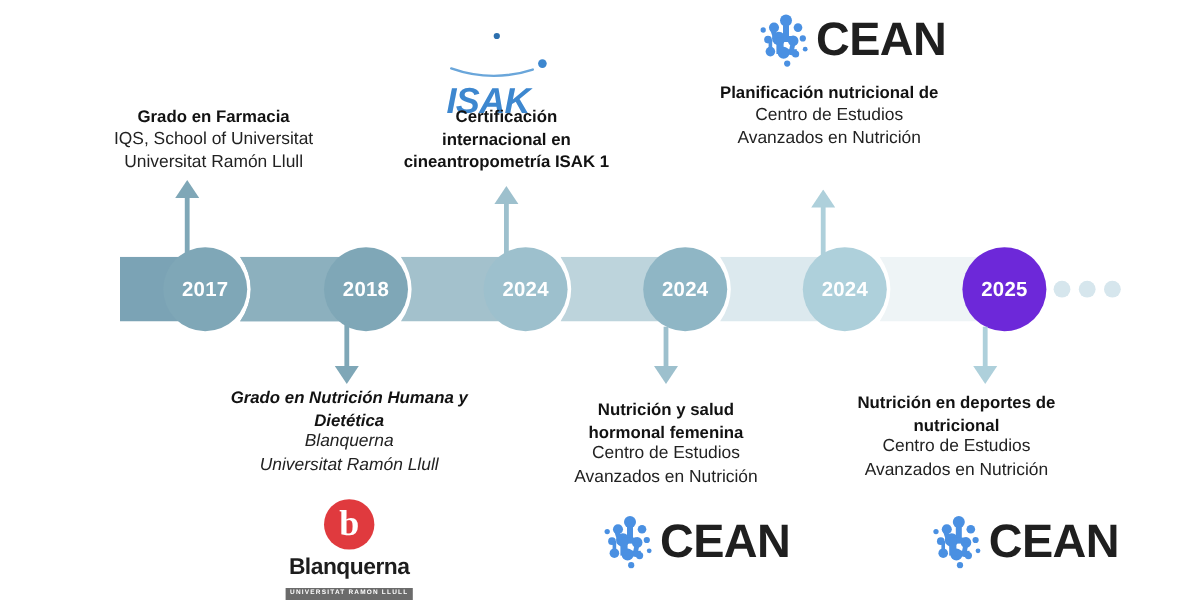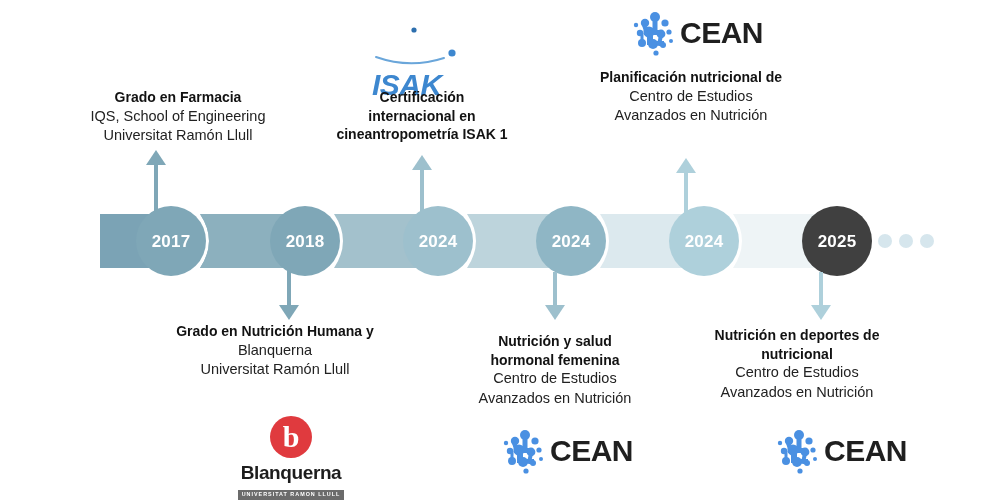--- a/index.html
+++ b/index.html
@@ -175,35 +175,35 @@
   }
 
   
   .cean-wrap {
     display: flex;
     align-items: center;
     gap: 2px;
   }
   .cean-name {
     font-weight: bold;
-    font-size: 30px;
+    font-size: 39px;
     color: #1f1f1f;
     line-height: 1;
     letter-spacing: -0.5px;
   }
 </style>
 </head>
 <body>
 
 <div class="stage">
 
 
   <div class="txt" style="left:48px; top:88px; width:260px;">
     <p class="t-title">Grado en Farmacia</p>
-    <p class="t-sub">IQS, School of Engineering</p>
+    <p class="t-sub">IQS, School of Universitat</p>
     <p class="t-sub">Universitat Ramón Llull</p>
   </div>
 
   <div class="arrow" style="left:144px; top:150px;">
     <svg width="24" height="62" viewBox="0 0 24 62">
       <rect x="10" y="14" width="4" height="48" fill="#7fa7b7"></rect>
       <path d="M12 0 L22 15 L2 15 Z" fill="#7fa7b7"></path>
     </svg>
   </div>
 
@@ -338,40 +338,41 @@
     <div class="node" style="left:653px; background:#aed0db;">
       <span>2024</span>
     </div>
 
     <div class="seg" style="left:717px;">
       <svg width="96" height="54" viewBox="0 0 96 54" preserveAspectRatio="none">
         <path d="M0 0 Q18 27 0 54 H96 Q78 27 96 0 Z" fill="#eef4f6"></path>
       </svg>
     </div>
 
-    <div class="node" style="left:786px; background:#404040;">
+    <div class="node" style="left:786px; background:#6d28d9;">
       <span>2025</span>
     </div>
 
     <div class="dots">
       <i></i>
       <i></i>
       <i></i>
     </div>
   </div>
 
   <div class="arrow" style="left:277px; top:268px;">
     <svg width="24" height="52" viewBox="0 0 24 52">
       <rect x="10" y="0" width="4" height="38" fill="#7fa7b7"></rect>
       <path d="M12 52 L22 37 L2 37 Z" fill="#7fa7b7"></path>
     </svg>
   </div>
 
-  <div class="txt" style="left:144px; top:322px; width:262px;">
+  <div class="txt" style="left:160px; top:322px; width:262px;font-style:italic;">
     <p class="t-title">Grado en Nutrición Humana y</p>
+    <p class="t-title">Dietética</p>
     <p class="t-sub">Blanquerna</p>
     <p class="t-sub">Universitat Ramón Llull</p>
   </div>
 
   <div class="logo" style="left:226px; top:416px; width:130px;">
     <div class="blq-wrap">
       <div class="blq-circle">
         <div class="blq-b">b</div>
       </div>
       <div class="blq-name">Blanquerna</div>

